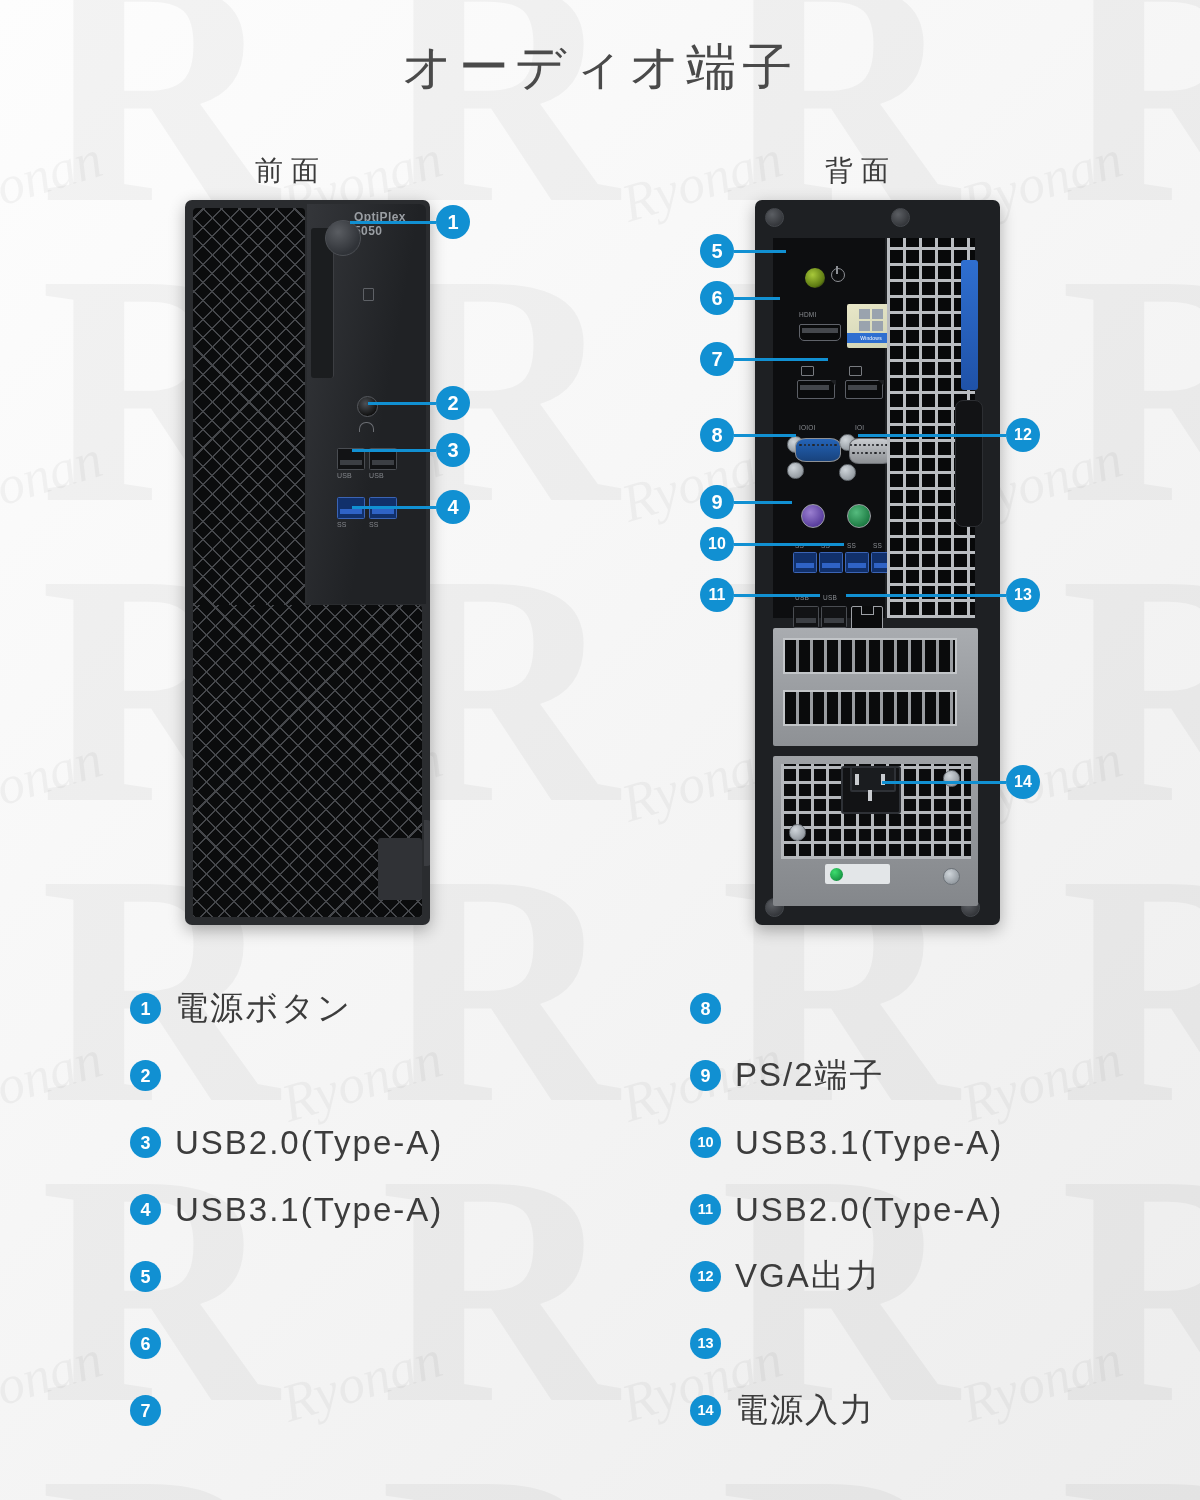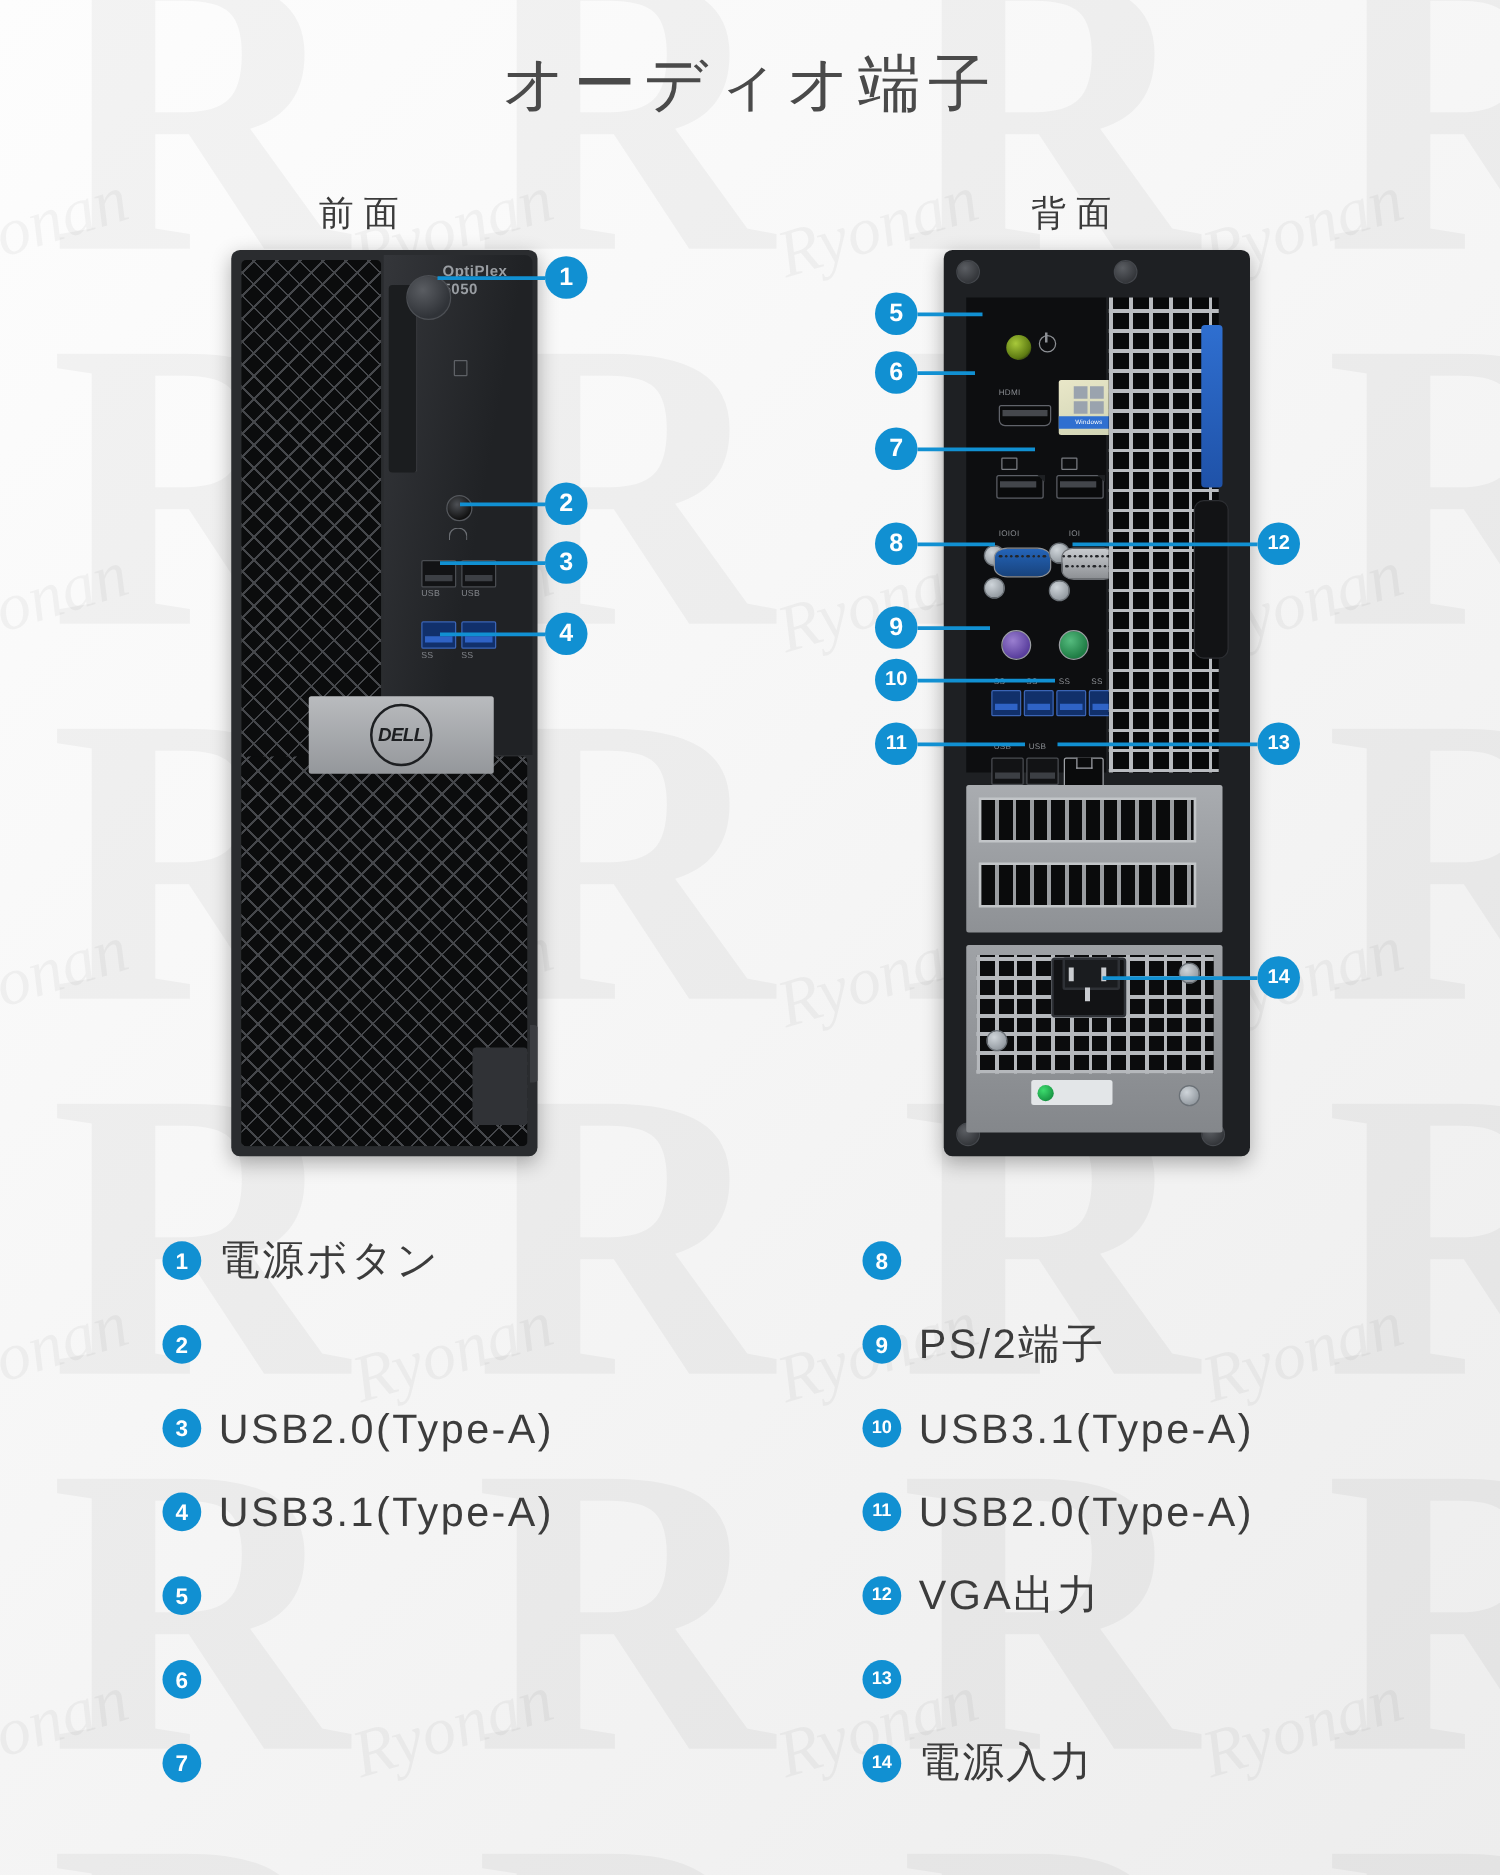--- a/index.html
+++ b/index.html
@@ -240,25 +240,20 @@
 
   <div class="usb-p usb3" style="left:152px;top:297px;width:26px;height:20px;">
       <div class="tongue"></div>
     </div>
   <div class="usb-p usb3" style="left:184px;top:297px;width:26px;height:20px;">
       <div class="tongue"></div>
     </div>
   <div class="usb-lbl" style="left:152px;top:321px;">SS</div>
   <div class="usb-lbl" style="left:184px;top:321px;">SS</div>
 
-  <div class="dell-panel">
-    <div class="dell-ring">
-      <span class="dell-txt">DELL</span>
-    </div>
-  </div>
   <div class="foot-tab"></div>
   <div class="side-clip"></div>
 </div>
 
 <div class="chassis rear-body">
   <div class="corner-screw" style="left:10px;top:8px;"></div>
   <div class="corner-screw" style="left:136px;top:8px;"></div>
   <div class="corner-screw" style="left:10px;top:698px;"></div>
   <div class="corner-screw" style="left:206px;top:698px;"></div>
 

